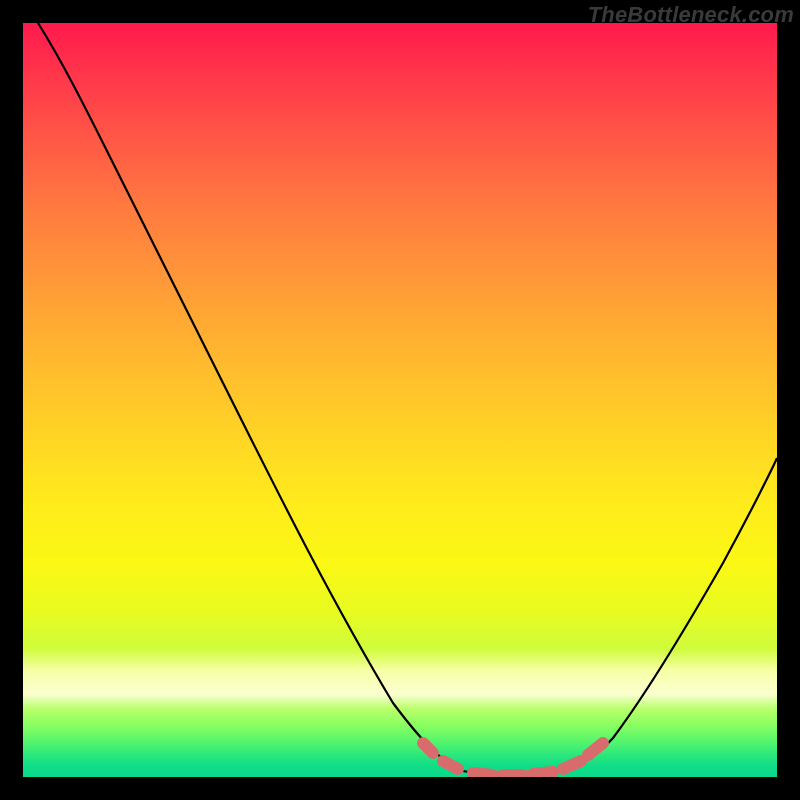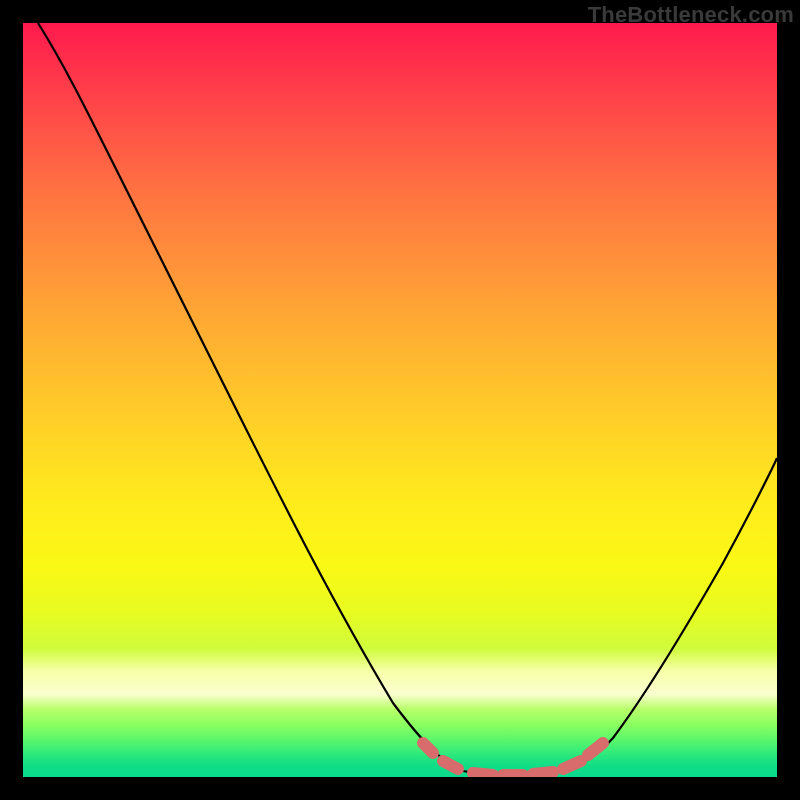--- a/index.html
+++ b/index.html
@@ -11,20 +11,21 @@
     overflow: hidden;
     font-family: Arial, Helvetica, sans-serif;
   }
   .frame {
     position: absolute;
     left: 0;
     top: 0;
     width: 800px;
     height: 700px;
     background: #000;
+    font-style: italic;
   }
   .plot {
     position: absolute;
     left: 23px;
     top: 23px;
     width: 754px;
     height: 754px;
     background: linear-gradient(to bottom,
       #ff1a4d 0%,
       #ff3b4a 8%,

